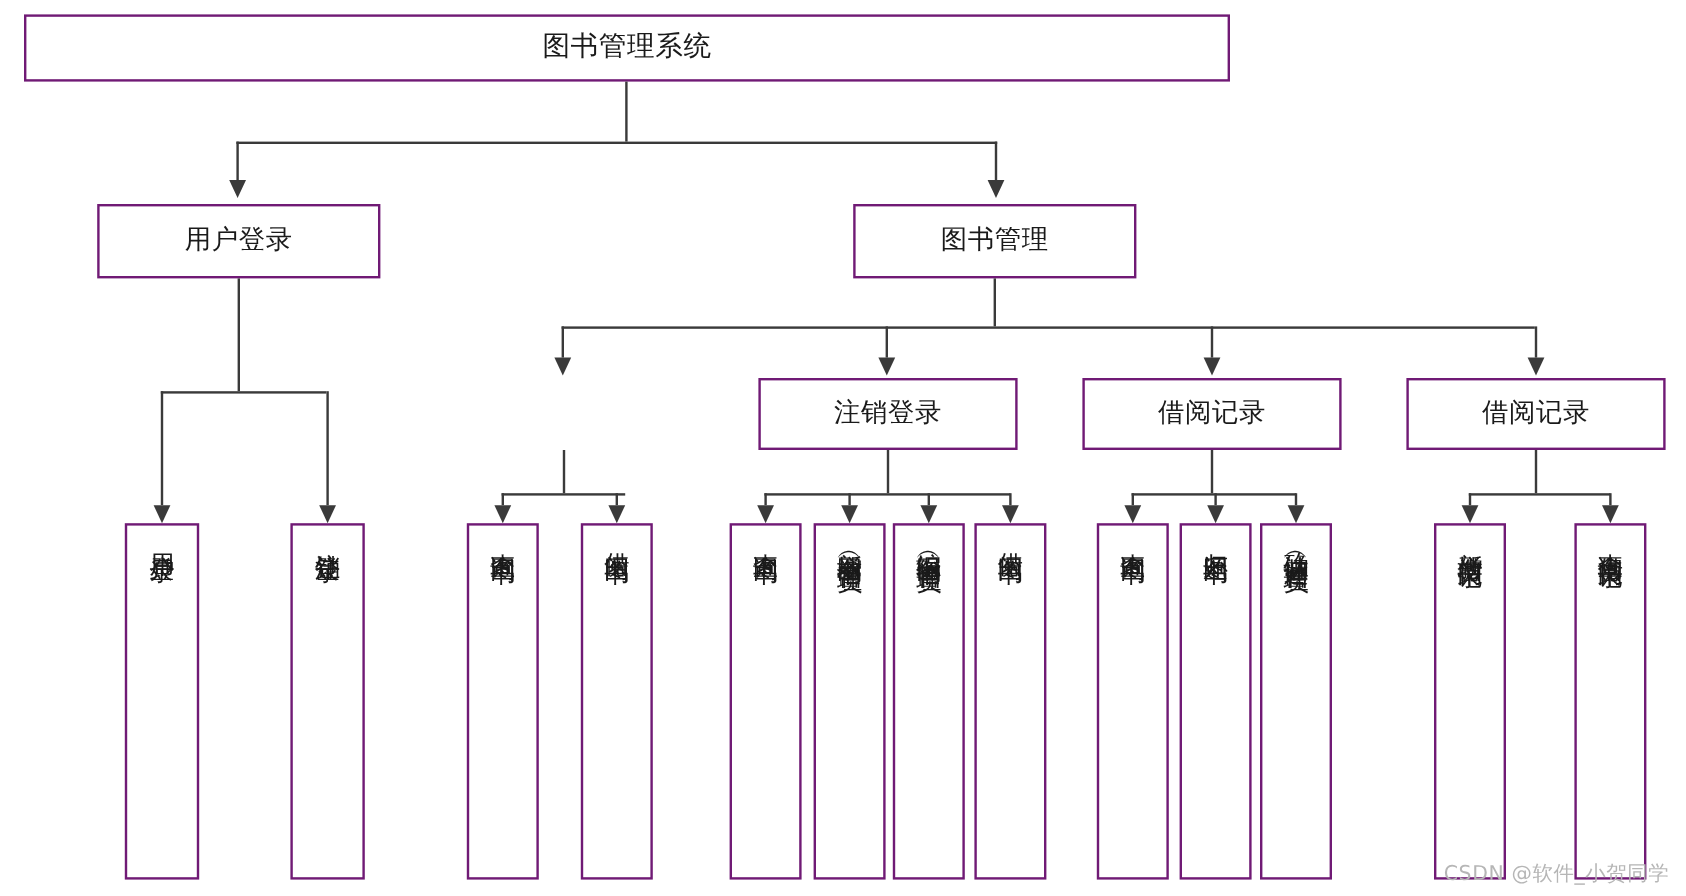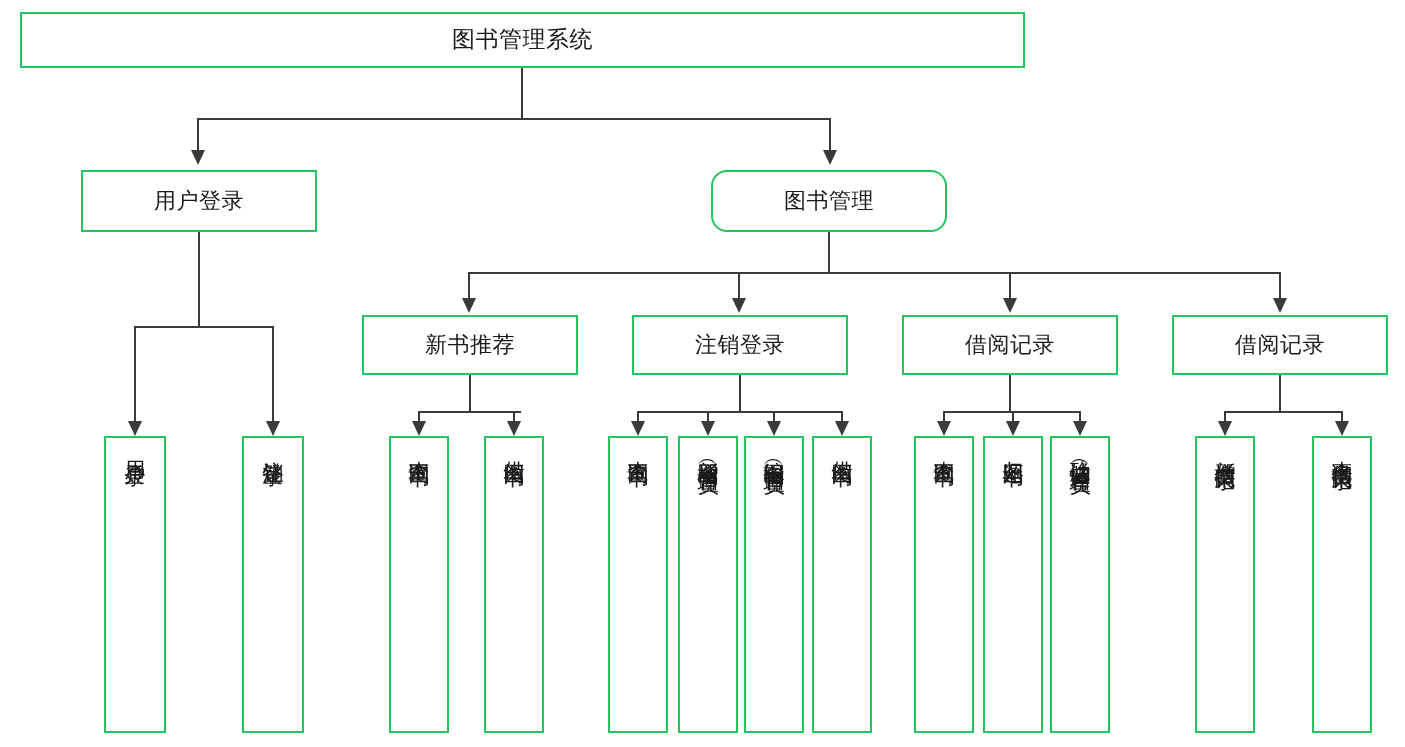--- a/index.html
+++ b/index.html
@@ -14,21 +14,21 @@
     position: relative;
     width: 1405px;
     height: 747px;
     background: #ffffff;
     overflow: hidden;
   }
   .node {
     position: absolute;
     box-sizing: border-box;
     background: #ffffff;
-    border: 2px solid #22c55e;
+    border: 2px solid #701a75;
     display: flex;
     align-items: center;
     justify-content: center;
     color: #1a1a1a;
   }
   .node .label {
     display: block;
     text-align: center;
     line-height: 1.18;
     letter-spacing: 0.5px;
@@ -100,21 +100,21 @@
   <div class="vline" style="left:197px; top:118px; height:32px;"></div>
   <div class="arrow" style="left:191px; top:150px;"></div>
 
   <div class="vline" style="left:829px; top:118px; height:32px;"></div>
   <div class="arrow" style="left:823px; top:150px;"></div>
 
   <div class="node horiz" style="left:81px; top:170px; width:236px; height:62px;">
     <span class="label">用户登录</span>
   </div>
 
-  <div class="node horiz" style="left:711px; top:170px; width:236px; height:62px;border-radius:16px;">
+  <div class="node horiz" style="left:711px; top:170px; width:236px; height:62px;">
     <span class="label">图书管理</span>
   </div>
 
   <div class="vline" style="left:198px; top:232px; height:94px;"></div>
   <div class="hline" style="left:134px; top:326px; width:138px;"></div>
   <div class="vline" style="left:134px; top:326px; height:95px;"></div>
   <div class="arrow" style="left:128px; top:421px;"></div>
   <div class="vline" style="left:272px; top:326px; height:95px;"></div>
   <div class="arrow" style="left:266px; top:421px;"></div>
 
@@ -122,23 +122,20 @@
   <div class="hline" style="left:468px; top:272px; width:811px;"></div>
   <div class="vline" style="left:468px; top:272px; height:26px;"></div>
   <div class="arrow" style="left:462px; top:298px;"></div>
   <div class="vline" style="left:738px; top:272px; height:26px;"></div>
   <div class="arrow" style="left:732px; top:298px;"></div>
   <div class="vline" style="left:1009px; top:272px; height:26px;"></div>
   <div class="arrow" style="left:1003px; top:298px;"></div>
   <div class="vline" style="left:1279px; top:272px; height:26px;"></div>
   <div class="arrow" style="left:1273px; top:298px;"></div>
 
-  <div class="node horiz" style="left:362px; top:315px; width:216px; height:60px;">
-    <span class="label">新书推荐</span>
-  </div>
   <div class="node horiz" style="left:632px; top:315px; width:216px; height:60px;">
     <span class="label">注销登录</span>
   </div>
   <div class="node horiz" style="left:902px; top:315px; width:216px; height:60px;">
     <span class="label">借阅记录</span>
   </div>
   <div class="node horiz" style="left:1172px; top:315px; width:216px; height:60px;align-items:center;">
     <span class="label">借阅记录</span>
   </div>
 
@@ -213,14 +210,15 @@
     <span class="label">确认归还（管理员）</span>
   </div>
 
   <div class="node vert" style="left:1195px; top:436px; width:60px; height:297px;">
     <span class="label">新增借阅记录</span>
   </div>
   <div class="node vert" style="left:1312px; top:436px; width:60px; height:297px;">
     <span class="label">查询借阅记录</span>
   </div>
 
+  <div class="watermark">CSDN @软件_小贺同学</div>
 
 </div>
 
 </body></html>

